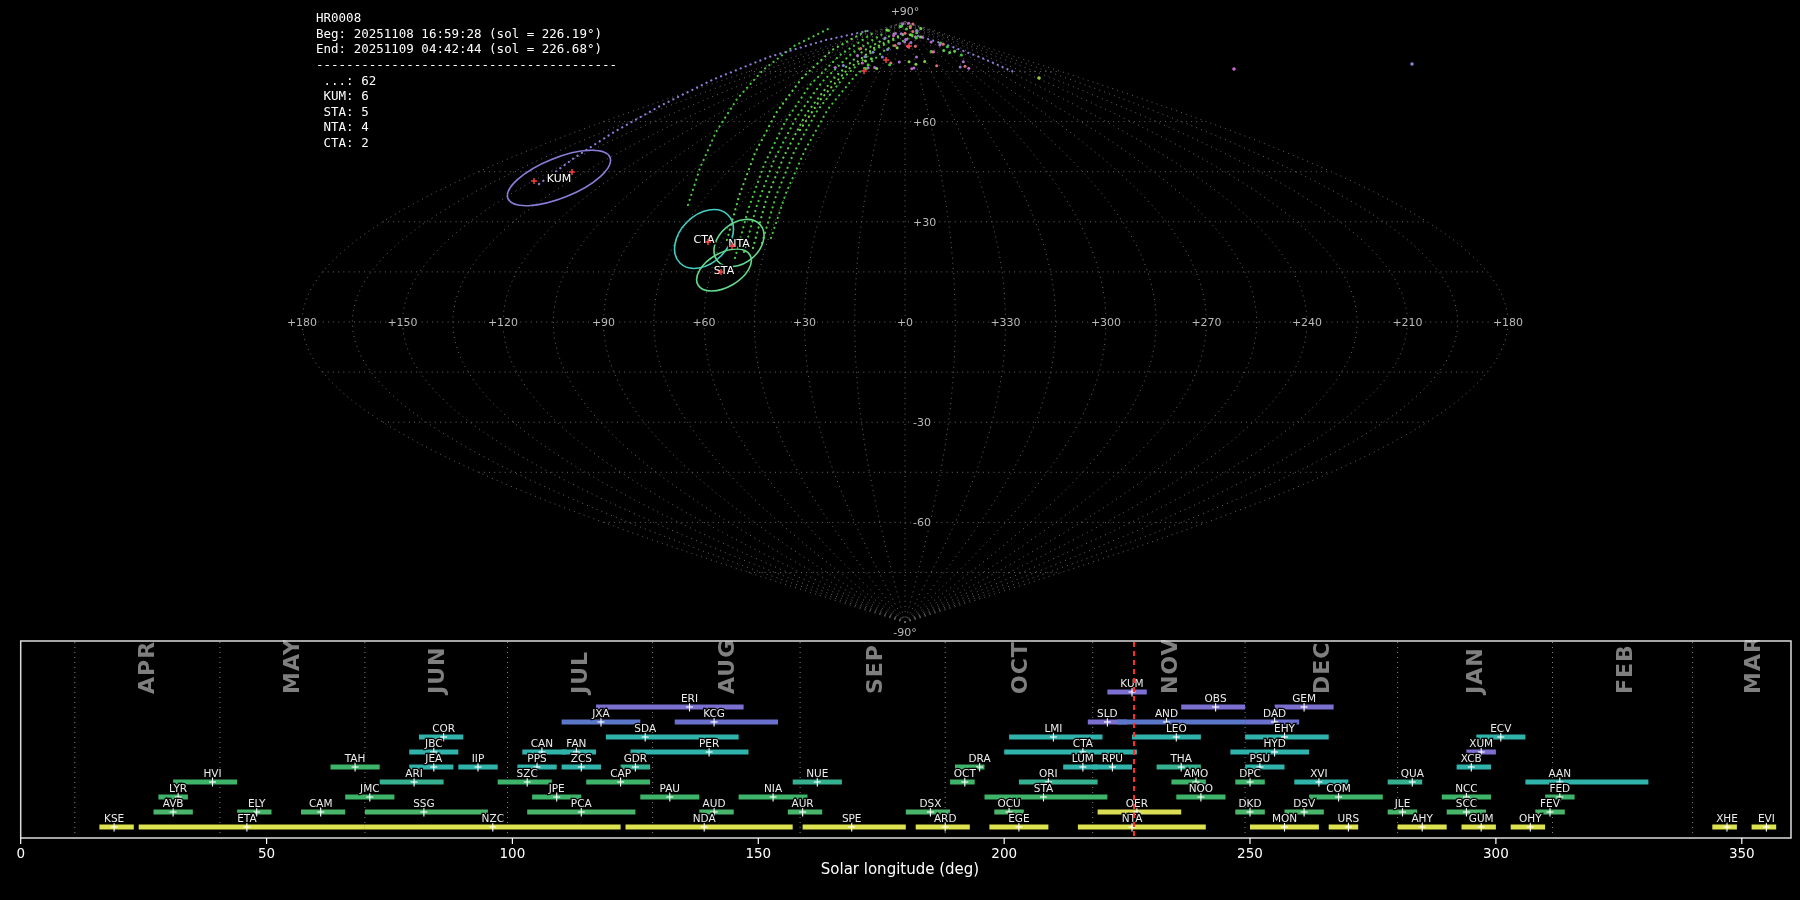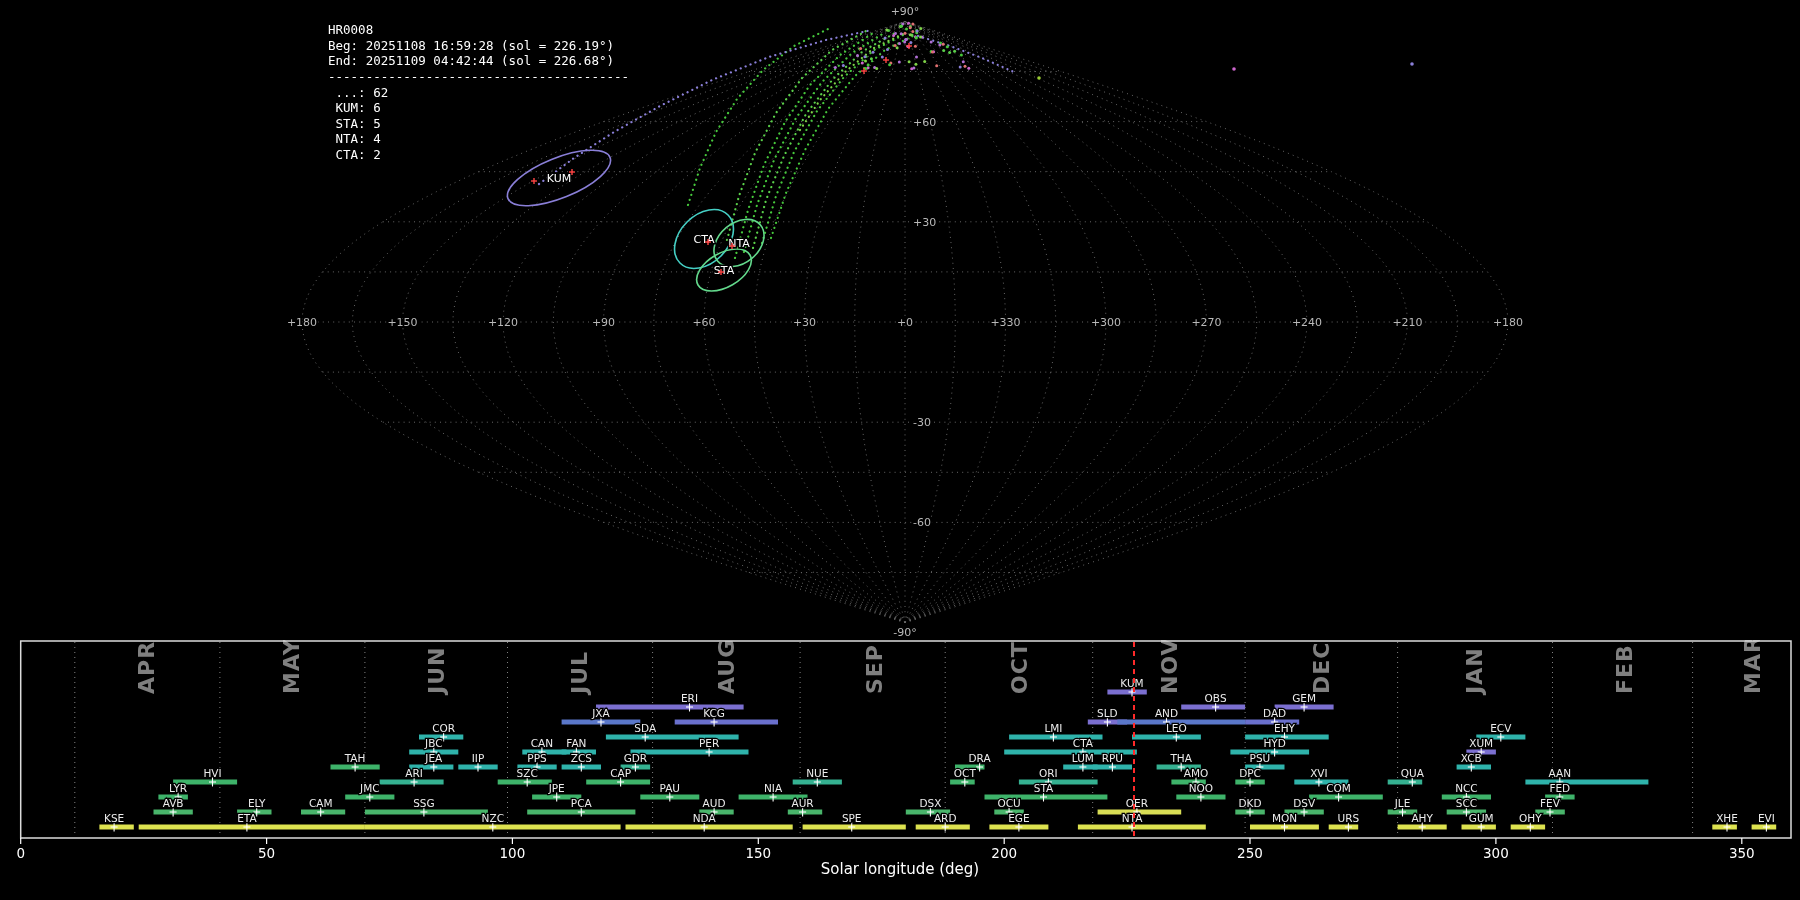--- a/index.html
+++ b/index.html
@@ -1,18 +1,18 @@
 <!DOCTYPE html>
 <html><head>
 <meta charset="utf-8">
 <style>
   html,body{margin:0;padding:0;background:#000;}
   .screen{position:relative;width:1800px;height:900px;background:#000;overflow:hidden;
           font-family:"DejaVu Sans","Liberation Sans",sans-serif;}
-  #info{position:absolute;left:316px;top:10px;margin:12px;color:#fff;
+  #info{position:absolute;left:316px;top:10px;margin:0;color:#fff;
         font:12.5px/1.25 "DejaVu Sans Mono","Liberation Mono",monospace;white-space:pre;}
   svg{position:absolute;left:0;display:block;}
   #skymap{top:0;}
   #timeline{top:640px;}
   text{font-family:"DejaVu Sans","Liberation Sans",sans-serif;}
   #xlabel{position:absolute;left:0;top:860px;width:1800px;text-align:center;
           color:#fff;font-size:15px;}
 </style>
 </head>
 <body>

